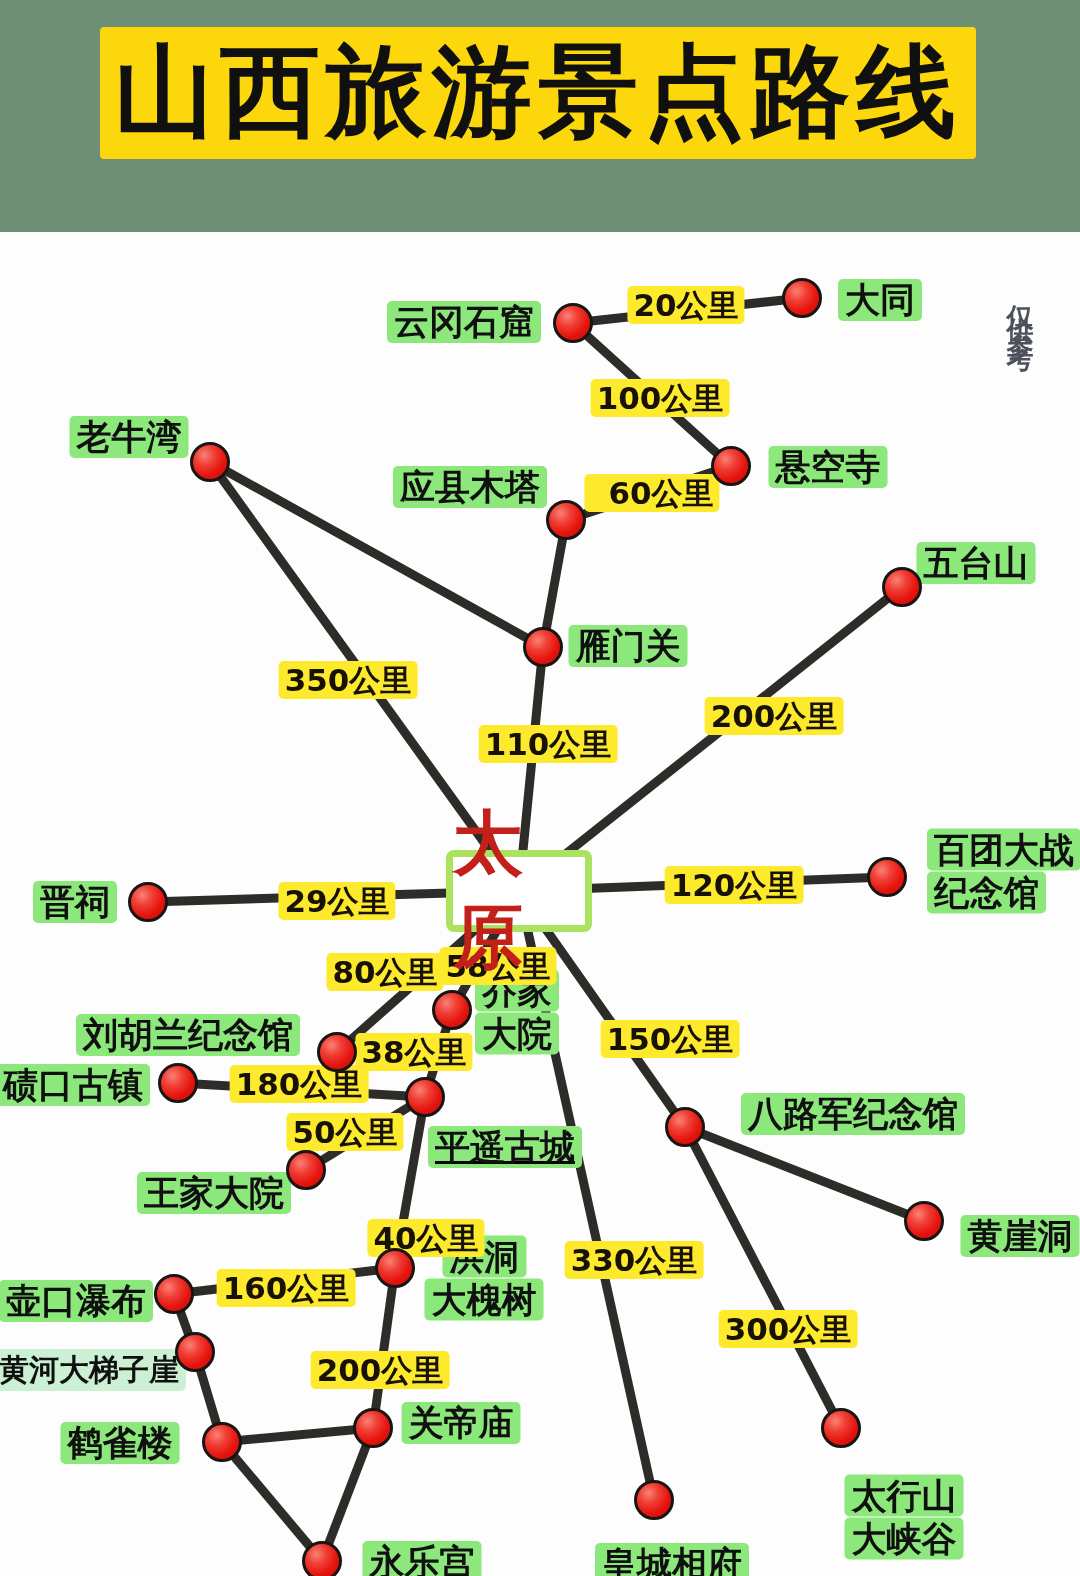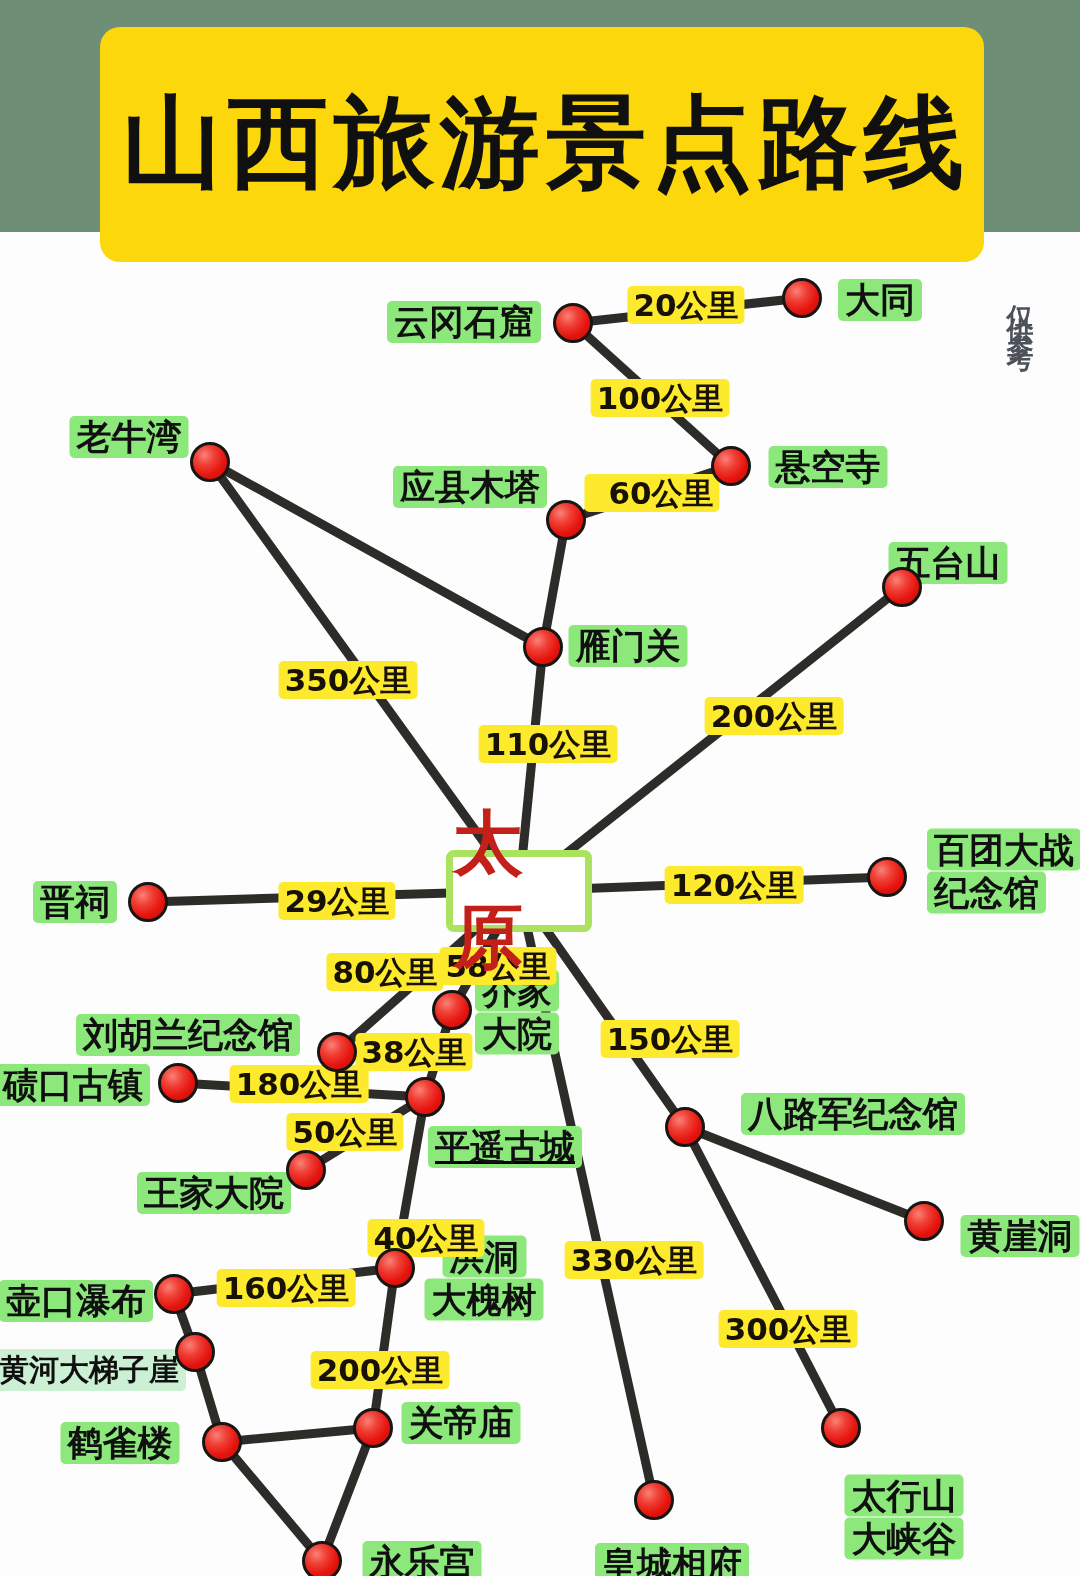--- a/index.html
+++ b/index.html
@@ -3,23 +3,23 @@
 <meta charset="utf-8">
 <style>
   :root{
     --header-bg:#6f8e76; --title-bg:#fbd70b; --label-bg:#8de87b; --label-mint:#cbf0d4;
     --dist-bg:#fdea2d; --line:#2e2c29; --hub-border:#abe25f; --hub-text:#c3201a;
   }
   html,body{margin:0;padding:0;}
   .canvas{position:relative;width:1080px;height:1576px;background:#fdfdfd;overflow:hidden;
           font-family:"DejaVu Sans",sans-serif;}
   .header{position:absolute;left:0;top:0;width:1080px;height:232px;background:var(--header-bg);}
-  .title{position:absolute;left:100px;top:27px;width:876px;height:235px;background:var(--title-bg);
-         border-radius:20px;display:flex;align-items:center;justify-content:center;
-         font-size:100px;font-weight:900;color:#101010;letter-spacing:6px;padding-left:8px;}
+  .title{position:absolute;left:100px;top:27px;width:876px;height:132px;background:var(--title-bg);
+         border-radius:4px;display:flex;align-items:center;justify-content:center;
+         font-size:100px;font-weight:900;color:#101010;letter-spacing:6px;}
   .note{position:absolute;left:1002px;top:284px;writing-mode:vertical-rl;font-size:27px;
         font-weight:600;color:#4d525a;letter-spacing:13px;}
   svg.edges{position:absolute;left:0;top:0;width:1080px;height:1576px;}
   .dot{position:absolute;width:40px;height:40px;border-radius:50%;transform:translate(-50%,-50%);
        border:3px solid #181512;box-sizing:border-box;
        background:radial-gradient(circle at 34% 30%,#fa8177 0%,#f04036 30%,#e5140e 62%,#c40d09 100%);}
   .plabel{position:absolute;transform:translate(-50%,-50%);display:flex;flex-direction:column;
           align-items:center;gap:1px;}
   .plabel.left{align-items:flex-start;}
   .plabel span{background:var(--label-bg);color:#101010;font-size:35px;font-weight:700;
@@ -81,21 +81,21 @@
       </div>
       <div class="plabel" style="left: 470px; top: 487px;">
         <span>应县木塔</span>
       </div>
       <div class="plabel" style="left: 129px; top: 437px;">
         <span>老牛湾</span>
       </div>
       <div class="plabel" style="left: 628px; top: 646px;">
         <span>雁门关</span>
       </div>
-      <div class="plabel" style="left: 948px; top: 563px;">
+      <div class="plabel" style="left: 976px; top: 563px;">
         <span>五台山</span>
       </div>
       <div class="plabel" style="left: 75px; top: 902px;">
         <span>晋祠</span>
       </div>
       <div class="plabel left" style="left: 1004px; top: 871px;">
         <span>百团大战</span>
         <span>纪念馆</span>
       </div>
       <div class="plabel" style="left: 188px; top: 1035px;">

